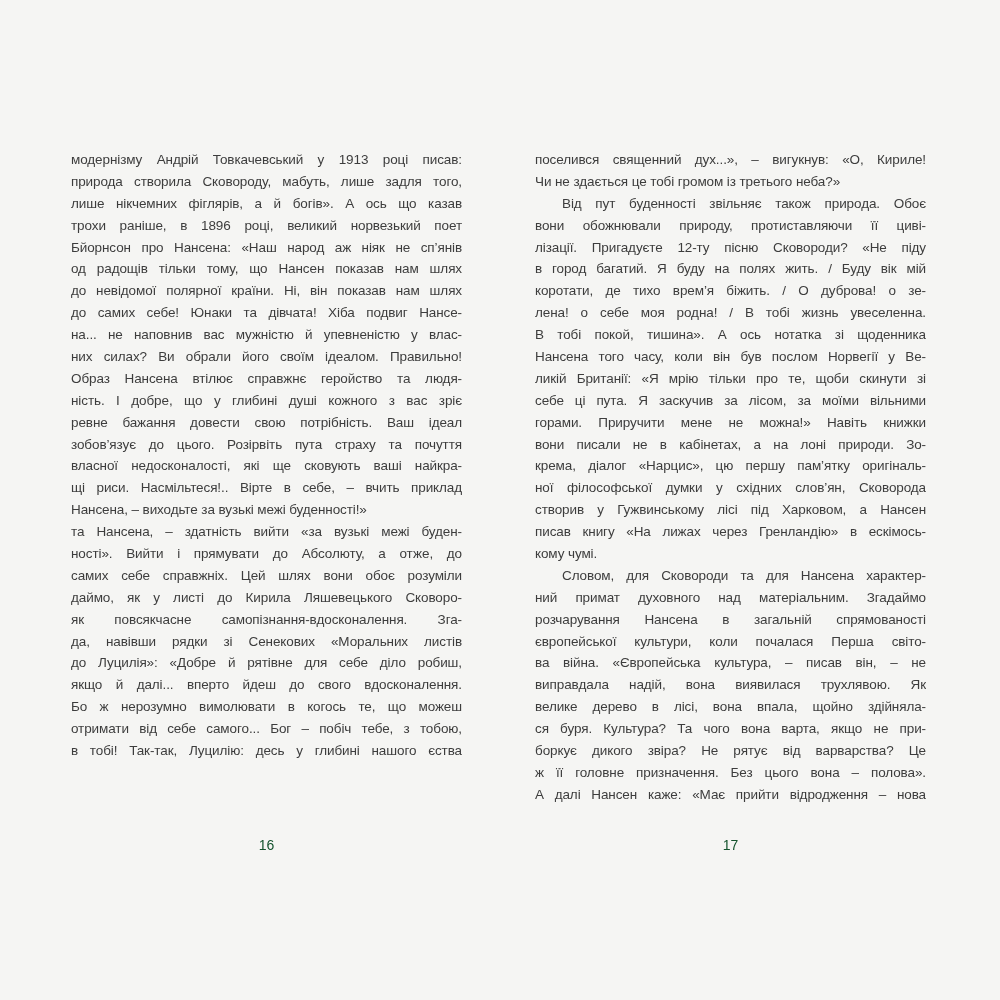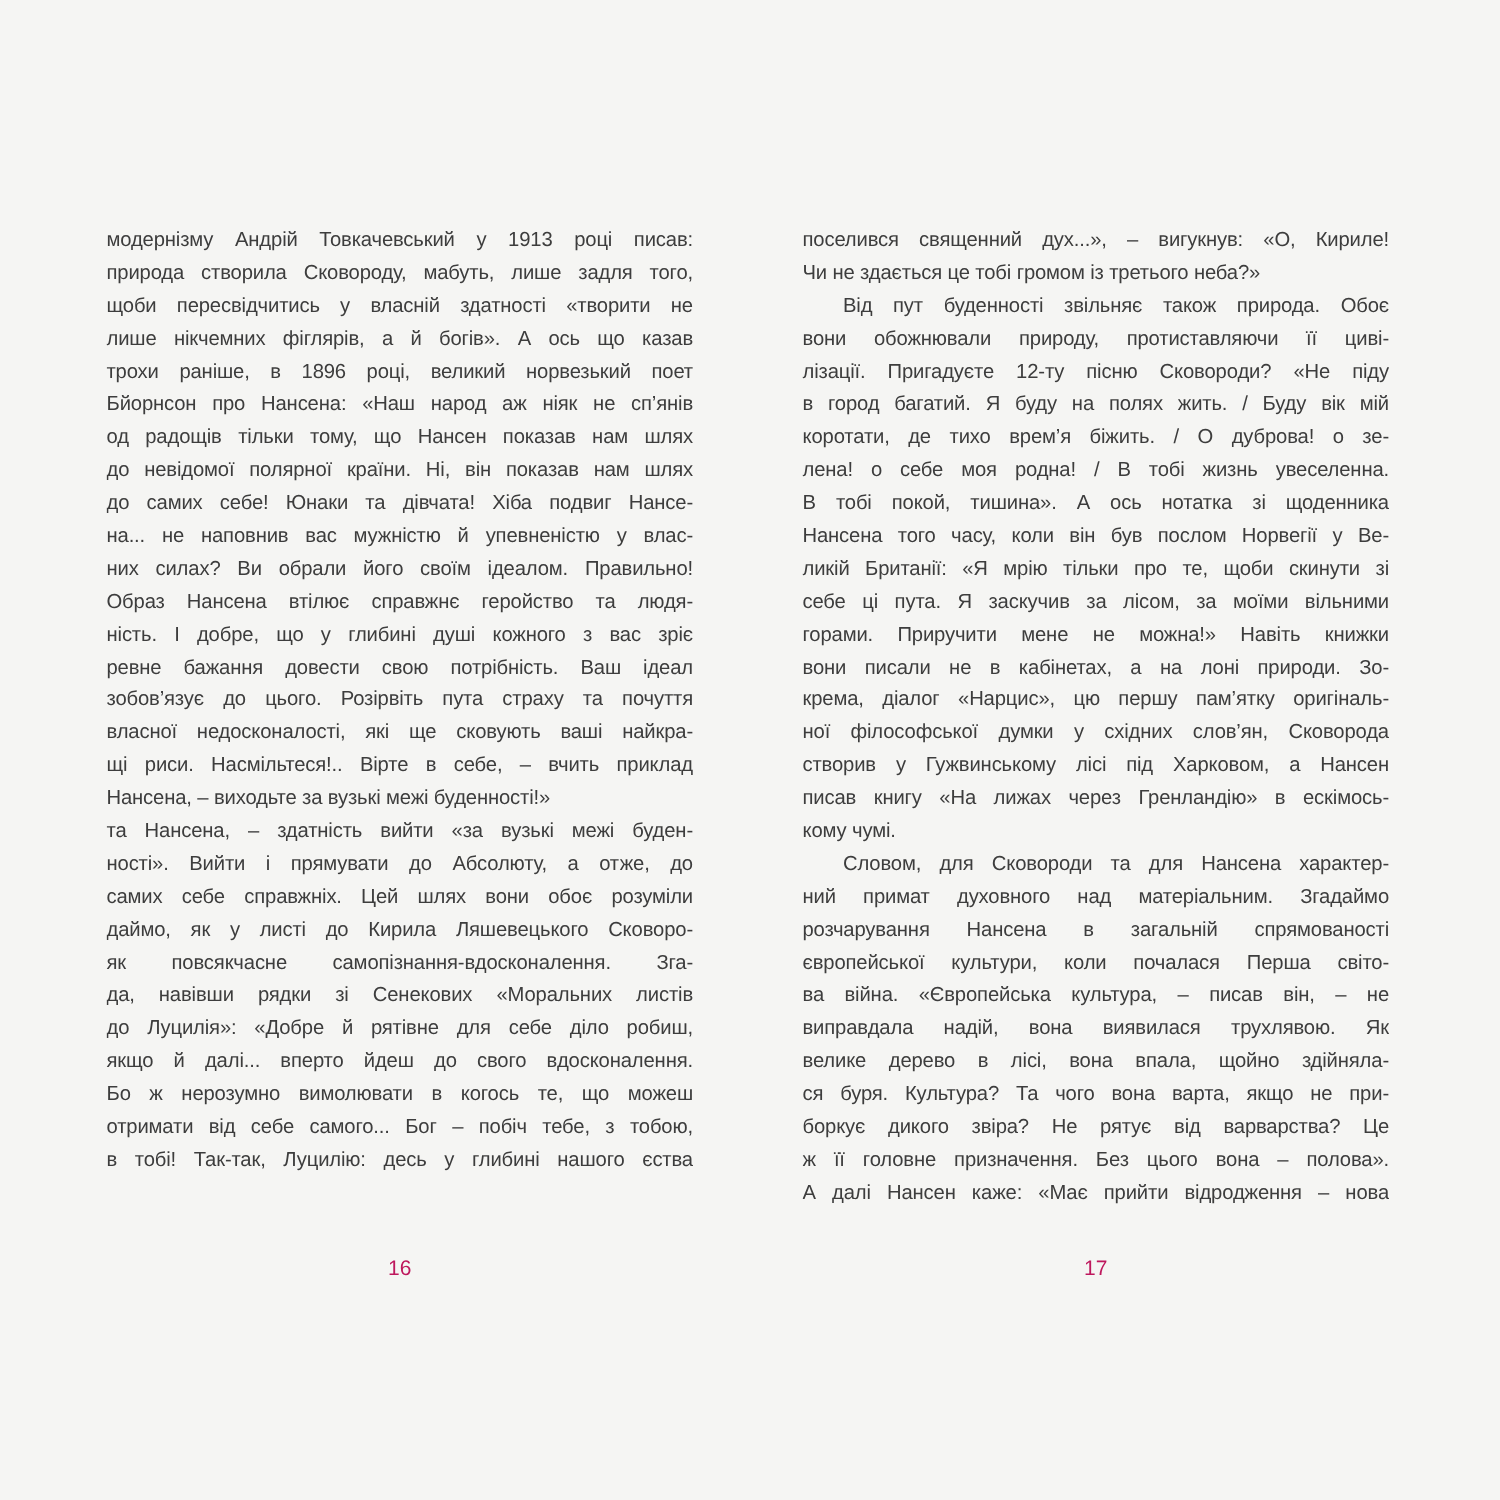--- a/index.html
+++ b/index.html
@@ -49,33 +49,32 @@
   .line.indent {
     text-indent: 27px;
   }
   .page-number {
     position: absolute;
     top: 837px;
     left: 0;
     width: 100%;
     text-align: center;
     font-size: 14px;
-    color: #be185d;
+    color: #14532d;
   }
 </style>
 </head>
 <body>
 
 <div class="spread">
 
   <section class="page page-left">
     <div class="text-block">
         <div class="line">модернізму Андрій Товкачевський у 1913 році писав:</div>
         <div class="line">природа створила Сковороду, мабуть, лише задля того,</div>
-        <div class="line">щоби пересвідчитись у власній здатності «творити не</div>
         <div class="line">лише нікчемних фіглярів, а й богів». А ось що казав</div>
         <div class="line">трохи раніше, в 1896 році, великий норвезький поет</div>
         <div class="line">Бйорнсон про Нансена: «Наш народ аж ніяк не сп’янів</div>
         <div class="line">од радощів тільки тому, що Нансен показав нам шлях</div>
         <div class="line">до невідомої полярної країни. Ні, він показав нам шлях</div>
         <div class="line">до самих себе! Юнаки та дівчата! Хіба подвиг Нансе-</div>
         <div class="line">на... не наповнив вас мужністю й упевненістю у влас-</div>
         <div class="line">них силах? Ви обрали його своїм ідеалом. Правильно!</div>
         <div class="line">Образ Нансена втілює справжнє геройство та людя-</div>
         <div class="line">ність. І добре, що у глибині душі кожного з вас зріє</div>

